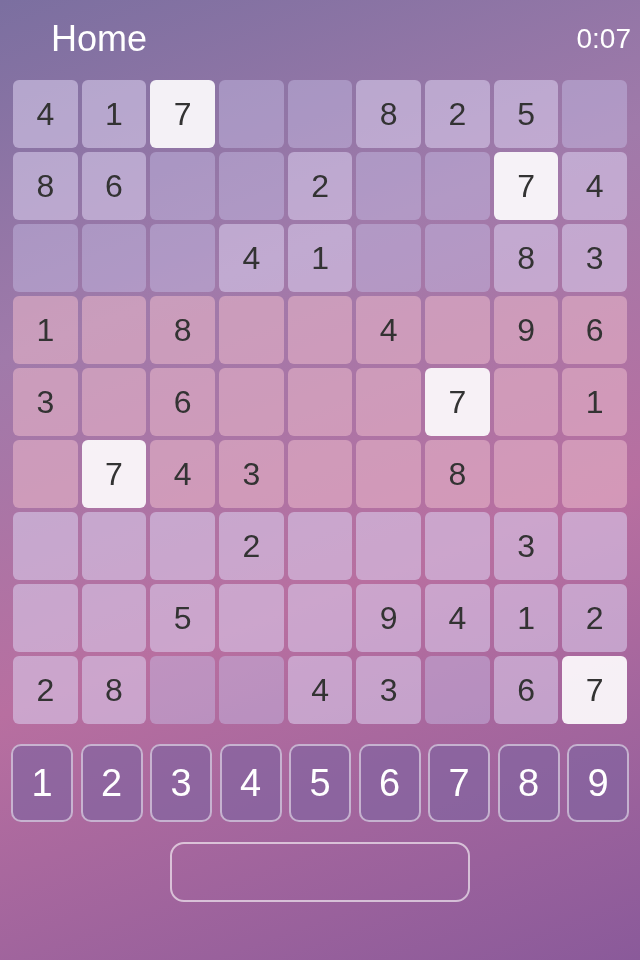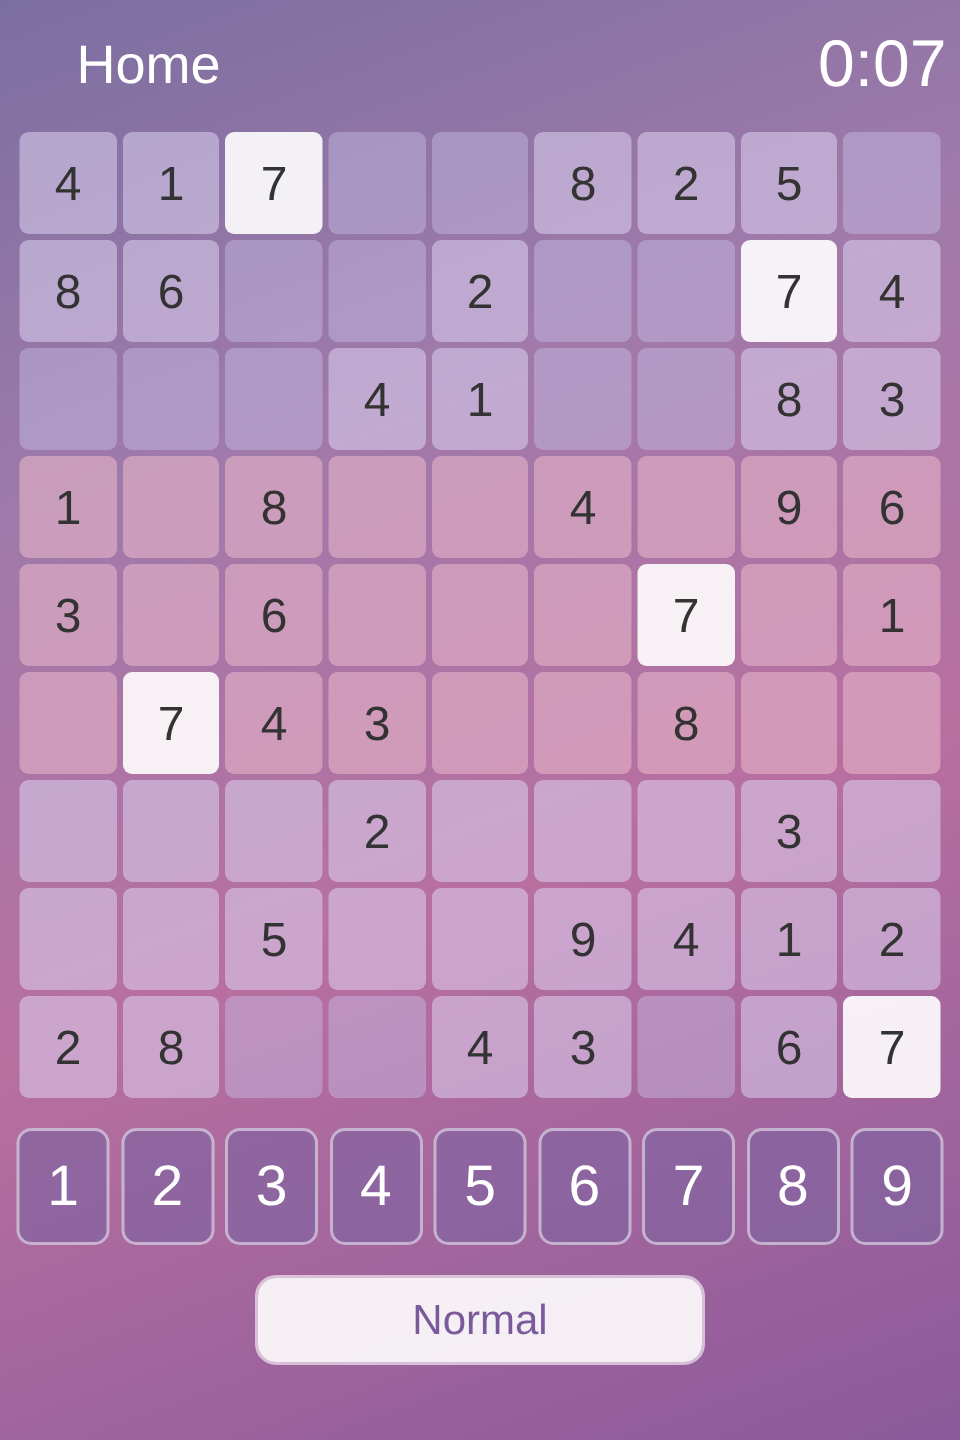--- a/index.html
+++ b/index.html
@@ -25,21 +25,21 @@
       margin-left: 42px;
     }
 
     #header-home {
       font-size: 36px;
       font-weight: 300;
       color: white;
     }
 
     #header-timer {
-      font-size: 44px;
+      font-size: 28px;
       font-weight: 300;
       color: white;
     }
 
     #sudoku-grid {
       width: 618px;
       margin: 8px auto 0 auto;
       background: transparent;
     }
 
@@ -246,14 +246,13 @@
     <div class="num-btn">3</div>
     <div class="num-btn">4</div>
     <div class="num-btn">5</div>
     <div class="num-btn">6</div>
     <div class="num-btn">7</div>
     <div class="num-btn">8</div>
     <div class="num-btn">9</div>
   </div>
 
 <div id="mode-toggle">
-  <div class="mode-btn active">Normal</div>
 </div>
 
 </body></html>

